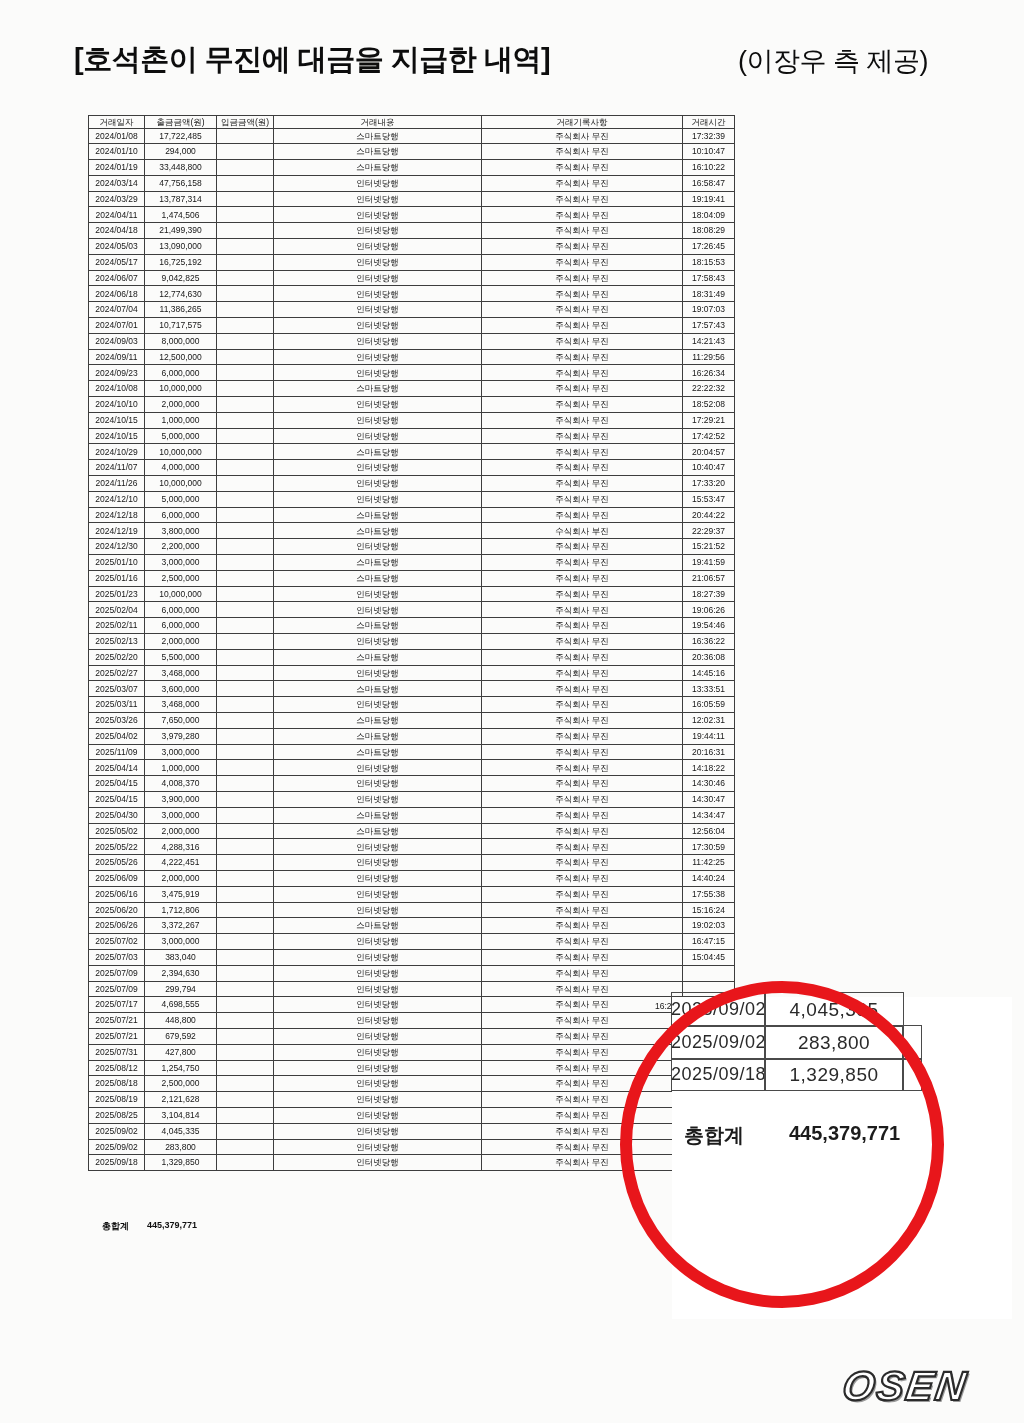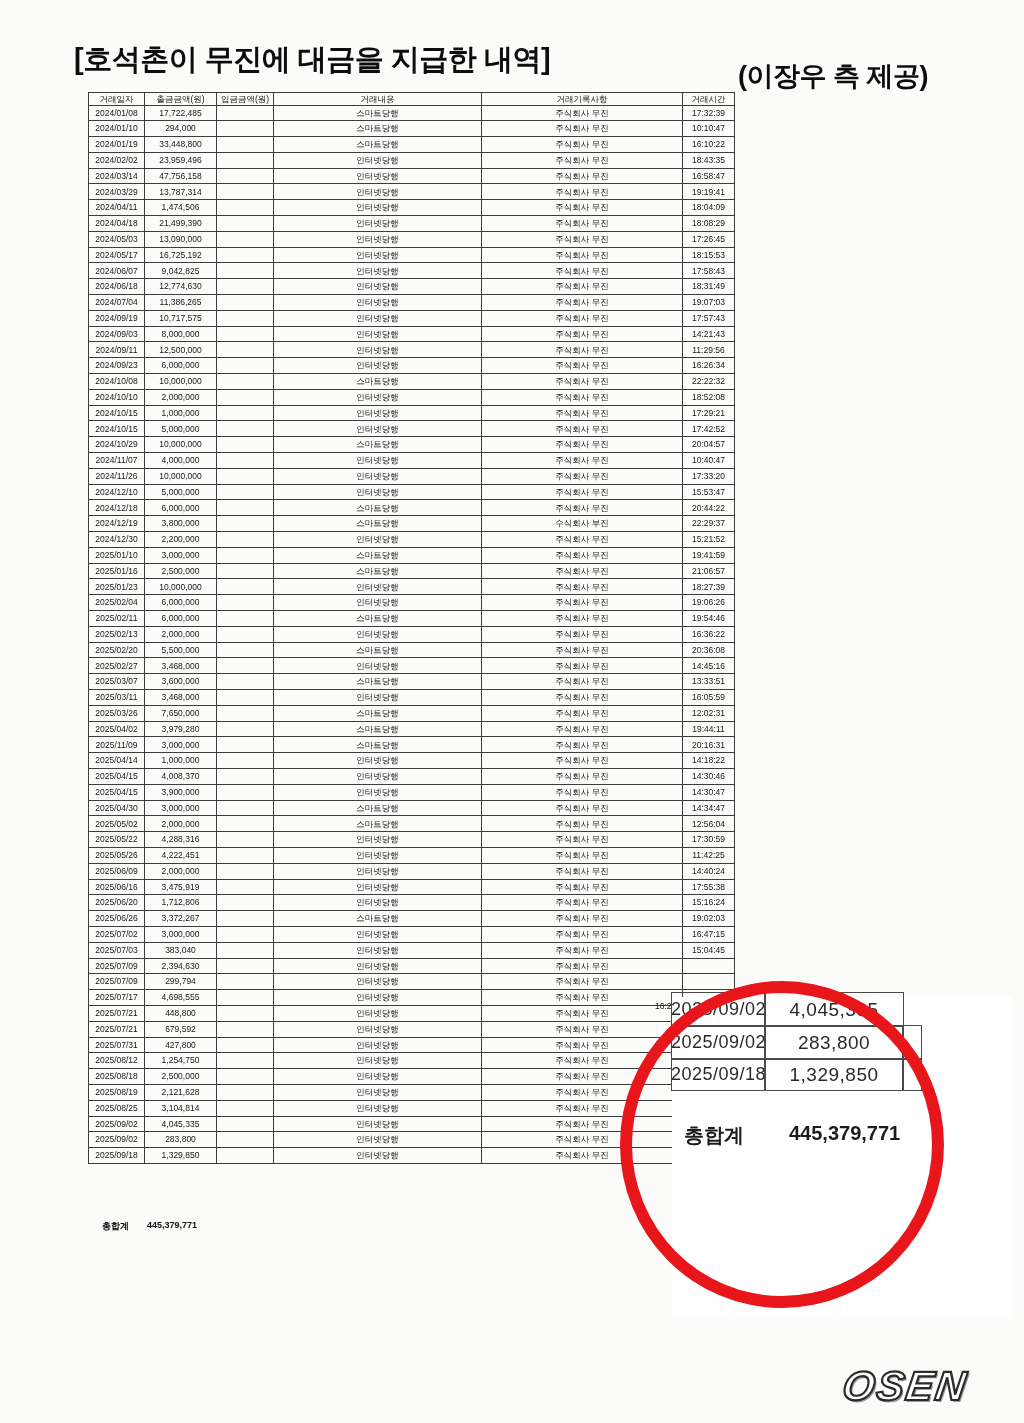--- a/index.html
+++ b/index.html
@@ -14,28 +14,28 @@
   .page{position:absolute;inset:0;}
 
   
   .title-left{
     position:absolute;left:74px;top:40px;
     font-size:29px;font-weight:bold;letter-spacing:-0.5px;color:#0d0d0d;
     white-space:nowrap;
     text-align:right;
   }
   .title-right{
-    position:absolute;left:738px;top:58px;
-    font-size:27px;font-weight:bold;letter-spacing:-0.5px;color:#0d0d0d;
+    position:absolute;left:738px;top:43px;
+    font-size:27px;font-weight:normal;letter-spacing:-0.5px;color:#0d0d0d;
     white-space:nowrap;
   }
 
   
   table.tx{
-    position:absolute;left:88px;top:92px;
+    position:absolute;left:88px;top:115px;
     border-collapse:collapse;table-layout:fixed;
     width:646px;
     font-size:8.5px;line-height:1;color:#161616;padding-left:28px;
   }
   table.tx th, table.tx td{
     border:1px solid #3d3d3d;
     text-align:center;vertical-align:middle;
     padding:0;overflow:hidden;white-space:nowrap;
   }
   table.tx th{height:11.5px;font-weight:normal;color:#101010;}
@@ -148,28 +148,20 @@
         </tr>
         <tr>
           <td>2024/01/19</td>
           <td>33,448,800</td>
           <td></td>
           <td>스마트당행</td>
           <td>주식회사 무진</td>
           <td>16:10:22</td>
         </tr>
         <tr>
-          <td>2024/02/02</td>
-          <td>23,959,496</td>
-          <td></td>
-          <td>인터넷당행</td>
-          <td>주식회사 무진</td>
-          <td>18:43:35</td>
-        </tr>
-        <tr>
           <td>2024/03/14</td>
           <td>47,756,158</td>
           <td></td>
           <td>인터넷당행</td>
           <td>주식회사 무진</td>
           <td>16:58:47</td>
         </tr>
         <tr>
           <td>2024/03/29</td>
           <td>13,787,314</td>
@@ -228,21 +220,21 @@
         </tr>
         <tr>
           <td>2024/07/04</td>
           <td>11,386,265</td>
           <td></td>
           <td>인터넷당행</td>
           <td>주식회사 무진</td>
           <td>19:07:03</td>
         </tr>
         <tr>
-          <td>2024/09/19</td>
+          <td>2024/07/01</td>
           <td>10,717,575</td>
           <td></td>
           <td>인터넷당행</td>
           <td>주식회사 무진</td>
           <td>17:57:43</td>
         </tr>
         <tr>
           <td>2024/09/03</td>
           <td>8,000,000</td>
           <td></td>

